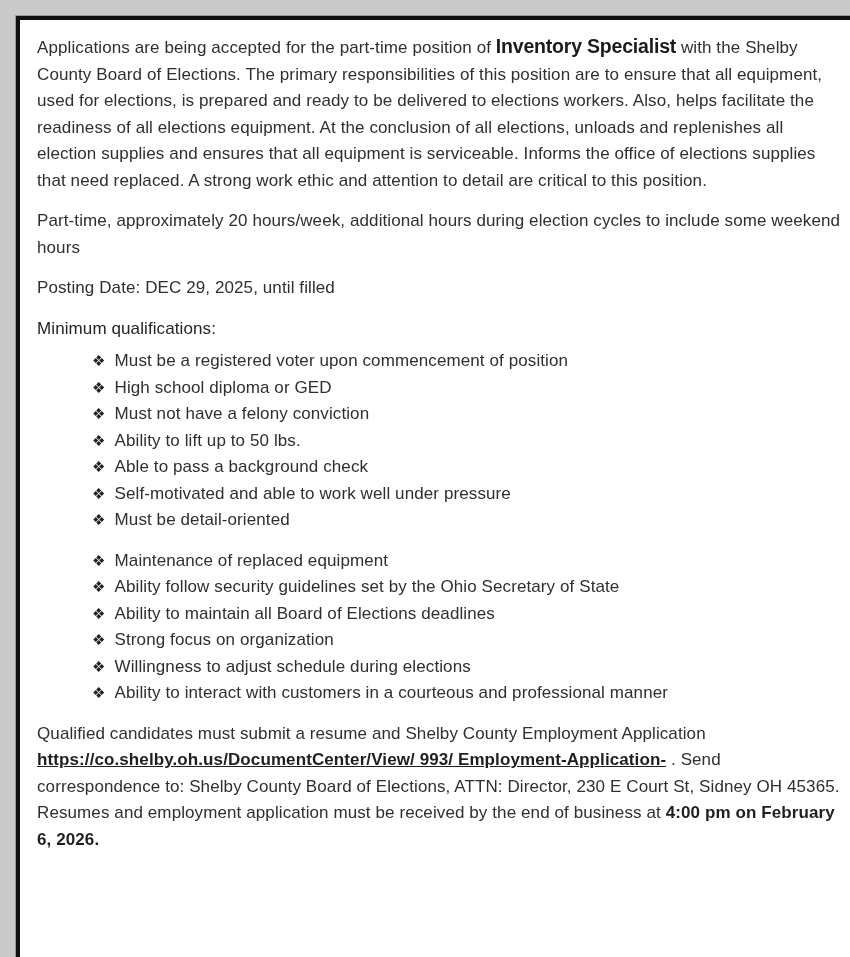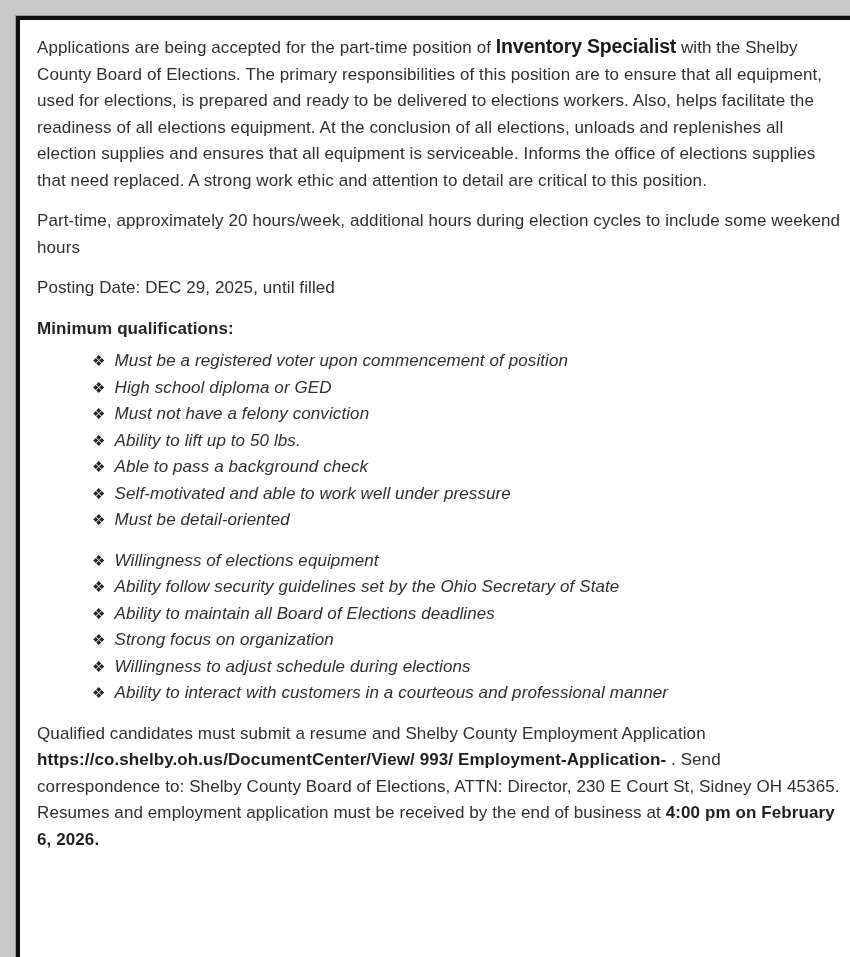--- a/index.html
+++ b/index.html
@@ -28,41 +28,41 @@
   .page p {
     margin: 0 0 14px 0;
   }
   .job-title {
     font-weight: bold;
     font-size: 19.5px;
     letter-spacing: -0.2px;
     color: #1b1b1b;
   }
   .section-heading {
-    font-weight: bold;
+    font-weight: normal;
     color: #242424;
     margin: 0 0 6px 0 !important;
   }
   ul.diamond-list {
     list-style: none;
     margin: 0 0 14px 0;
     padding: 0 0 0 55px;
-    font-style: italic;
   }
   ul.diamond-list li {
     line-height: 26.5px;
   }
   .bullet {
     font-family: "DejaVu Sans", sans-serif;
     font-size: 15px;
     margin-right: 9px;
     color: #242424;
   }
   .doc-link {
     font-weight: bold;
+    text-decoration: underline;
     color: #1f1f1f;
     cursor: pointer;
   }
   .deadline {
     font-weight: bold;
     color: #1f1f1f;
   }
 </style>
 </head>
 <body>
@@ -83,21 +83,21 @@
     <li><span class="bullet">❖</span><span>Must be a registered voter upon commencement of position</span></li>
     <li><span class="bullet">❖</span><span>High school diploma or GED</span></li>
     <li><span class="bullet">❖</span><span>Must not have a felony conviction</span></li>
     <li><span class="bullet">❖</span><span>Ability to lift up to 50 lbs.</span></li>
     <li><span class="bullet">❖</span><span>Able to pass a background check</span></li>
     <li><span class="bullet">❖</span><span>Self-motivated and able to work well under pressure</span></li>
     <li><span class="bullet">❖</span><span>Must be detail-oriented</span></li>
   </ul>
 
   <ul class="diamond-list">
-    <li><span class="bullet">❖</span><span>Willingness of elections equipment</span></li>
+    <li><span class="bullet">❖</span><span>Maintenance of replaced equipment</span></li>
     <li><span class="bullet">❖</span><span>Ability follow security guidelines set by the Ohio Secretary of State</span></li>
     <li><span class="bullet">❖</span><span>Ability to maintain all Board of Elections deadlines</span></li>
     <li><span class="bullet">❖</span><span>Strong focus on organization</span></li>
     <li><span class="bullet">❖</span><span>Willingness to adjust schedule during elections</span></li>
     <li><span class="bullet">❖</span><span>Ability to interact with customers in a courteous and professional manner</span></li>
   </ul>
 
   <p>
     <span>Qualified candidates must submit a resume and Shelby County Employment Application </span><span class="doc-link">https://co.shelby.oh.us/DocumentCenter/View/ 993/ Employment-Application-</span><span> . Send correspondence to: Shelby County Board of Elections, ATTN: Director, 230 E Court St, Sidney OH 45365. Resumes and employment application must be received by the end of business at </span><span class="deadline">4:00 pm on February 6, 2026.</span>
   </p>

